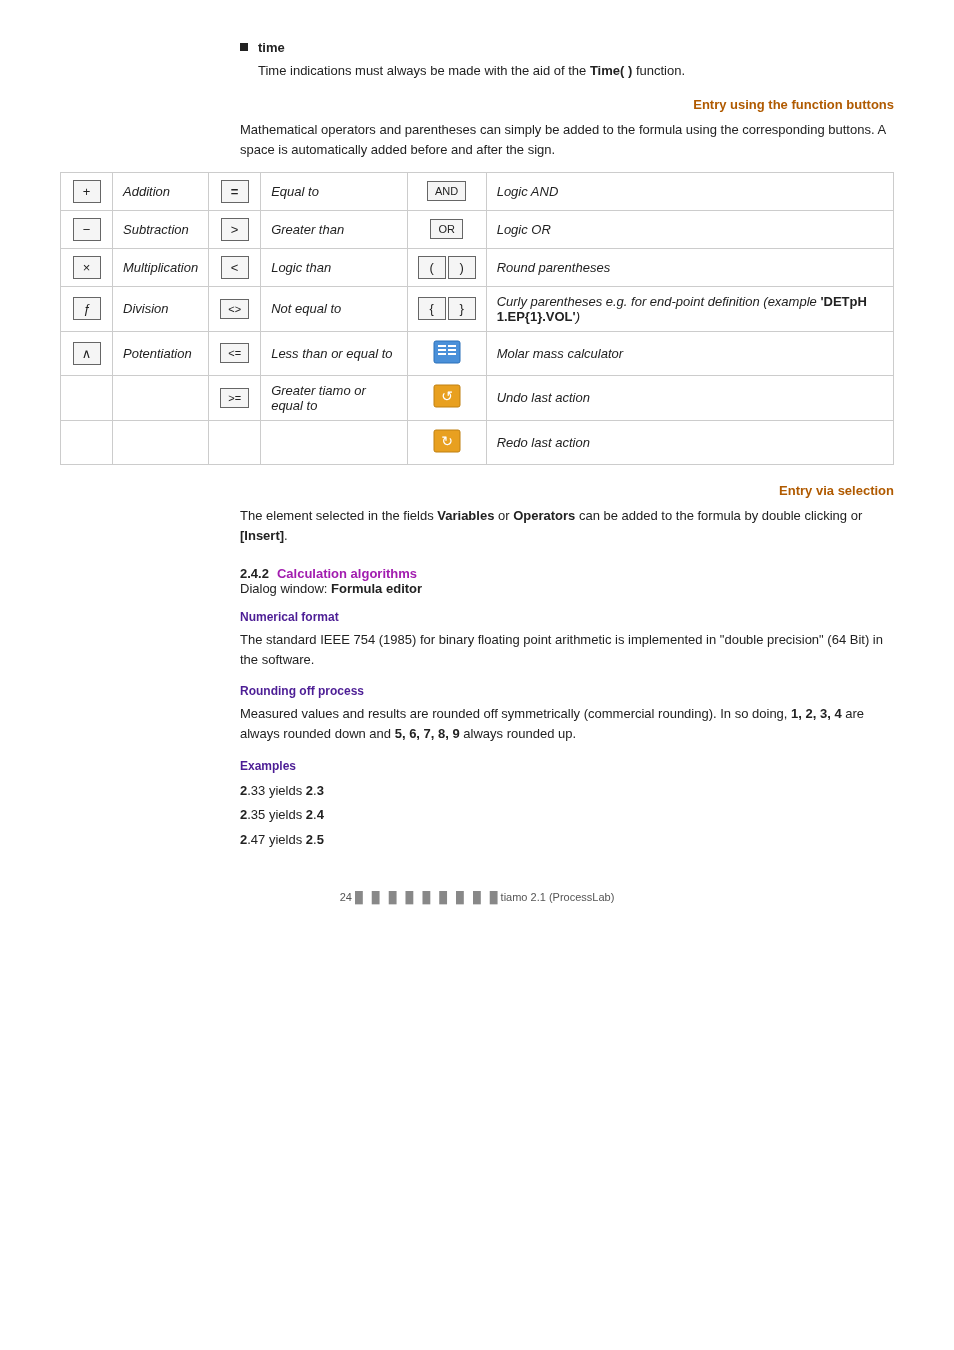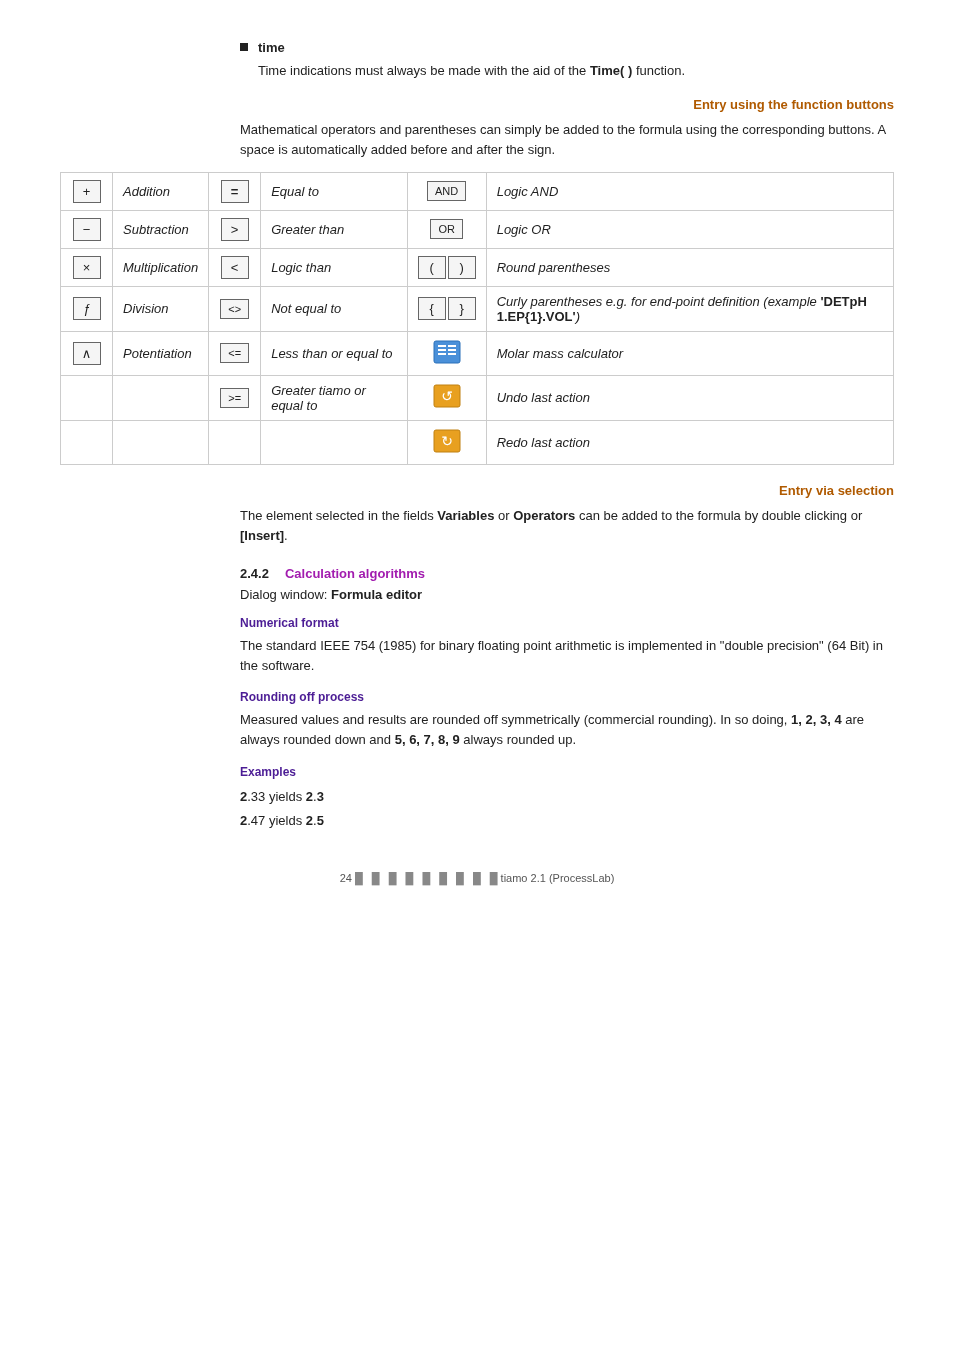--- a/index.html
+++ b/index.html
@@ -300,40 +300,43 @@
   </tbody>
     </table>
 
   <div class="indent-block">
     <div class="section-heading">Entry via selection</div>
     <div class="section-text">
       The element selected in the fields <strong>Variables</strong> or <strong>Operators</strong> can be added to the formula by double clicking or <strong>[Insert]</strong>.
     </div>
 
     <div class="section-2-4-2">
-      <div style="display:flex; gap:16px; margin-bottom:6px;">
+      <div style="display:flex; gap:8px; ">
         <span class="subsection-num">2.4.2</span>
         <span class="subsection-title">Calculation algorithms</span>
       </div>
       <div style="margin-bottom:12px;">
         <span>Dialog window:</span> <strong>Formula editor</strong>
       </div>
 
       <div class="sub-heading">Numerical format</div>
       <div class="section-text">The standard IEEE 754 (1985) for binary floating point arithmetic is implemented in "double precision" (64 Bit) in the software.</div>
 
       <div class="sub-heading">Rounding off process</div>
       <div class="section-text">
         Measured values and results are rounded off symmetrically (commercial rounding). In so doing, <strong>1, 2, 3, 4</strong> are always rounded down and <strong>5, 6, 7, 8, 9</strong> always rounded up.
       </div>
 
       <div class="sub-heading">Examples</div>
       <div class="example-block">
         <div class="ex-line">
           <strong>2</strong>.33 yields <strong>2</strong>.<strong>3</strong>
+        </div>
+        <div class="ex-line">
+          <strong>2</strong>.35 yields <strong>2</strong>.<strong>4</strong>
         </div>
         <div class="ex-line">
           <strong>2</strong>.47 yields <strong>2</strong>.<strong>5</strong>
         </div>
       </div>
     </div>
   </div>
 
   <div class="footer-bar">
     <span>

